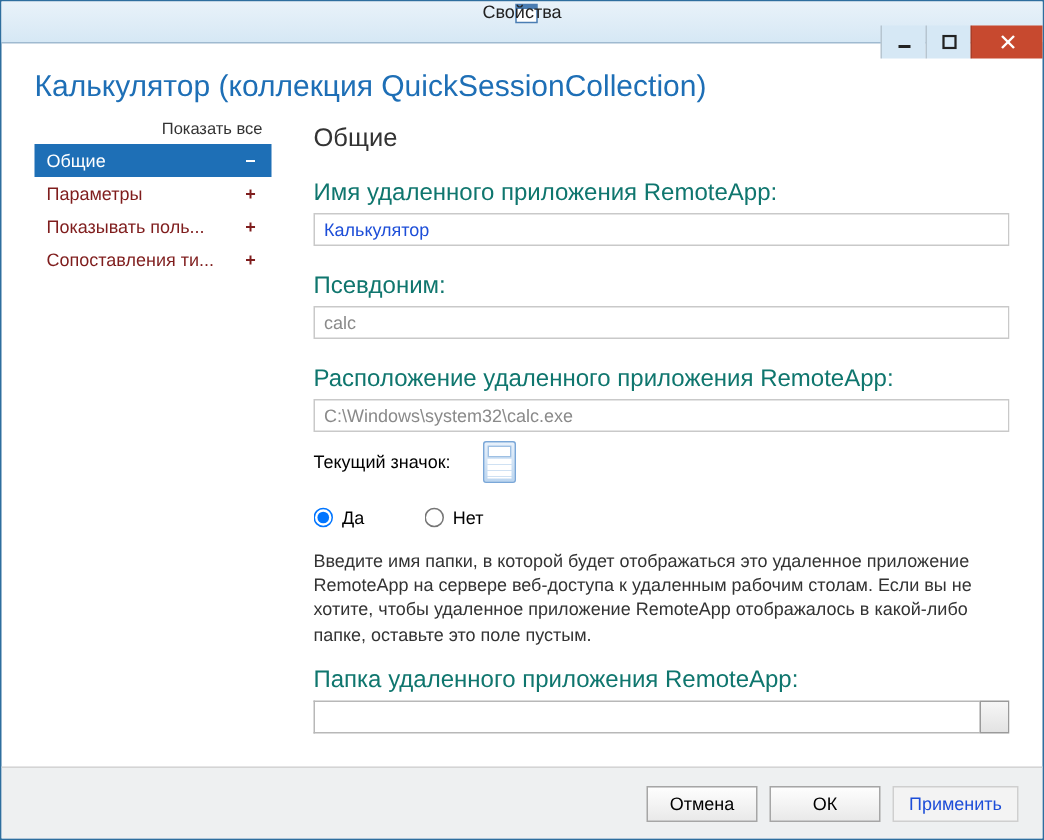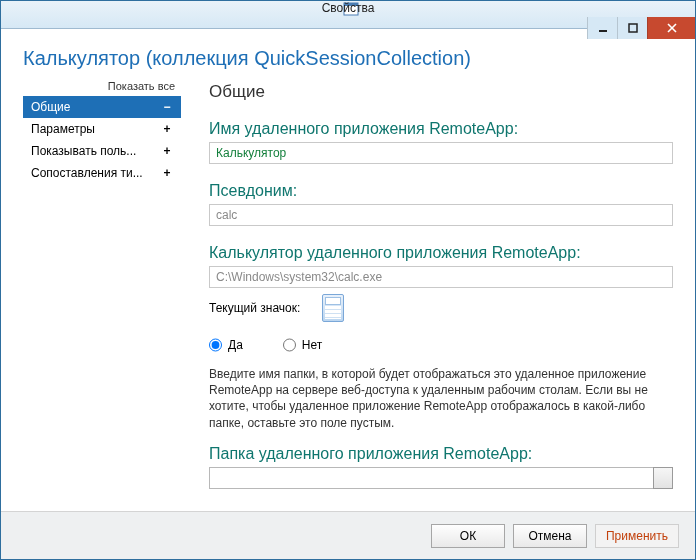--- a/index.html
+++ b/index.html
@@ -14,49 +14,49 @@
   .winbtn.close { background: #c7492f; color: #fff; width: 48px; }
   .winbtn svg { display: block; }
 
   .body { flex: 1; display: flex; flex-direction: column; padding: 0; overflow: hidden; }
   .header-area { padding: 18px 22px 8px 22px; }
   .page-title { color: #1e6fb6; font-size: 20px; font-weight: 400; }
   .content { flex: 1; display: flex; padding: 0 22px 10px 22px; overflow: hidden; }
 
   .sidebar { width: 158px; flex-shrink: 0; }
   .showall { text-align: right; font-size: 11px; color: #333; padding: 2px 6px 4px 0; }
-  .navitem { display: flex; align-items: center; justify-content: space-between; padding: 4px 8px; cursor: default; color: #000000; border-bottom: 0; }
+  .navitem { display: flex; align-items: center; justify-content: space-between; padding: 4px 8px; cursor: default; color: #7f1d1d; border-bottom: 0; }
   .navitem.active { background: #1e6fb6; color: #fff; }
   .navitem .sign { font-weight: bold; width: 12px; text-align: center; }
 
   .main { flex: 1; padding-left: 28px; overflow-y: auto; position: relative; }
   .main h2 { font-size: 17px; font-weight: 400; color: #333; margin-bottom: 18px; margin-top: 4px; }
   .field-label { font-size: 16px; color: #0f766e; margin-bottom: 4px; margin-top: 8px; }
-  .textbox { width: 100%; border: 1px solid #c9c9c9; padding: 3px 6px; font-size: 12px; color: #15803d; background: #fff; height: 22px; }
+  .textbox { width: 100%; border: 1px solid #c9c9c9; padding: 3px 6px; font-size: 12px; color: #1d4ed8; background: #fff; height: 22px; }
   .textbox.readonly { color: #8a8a8a; background: #fff; }
   .gap { height: 10px; }
 
   .iconrow { display: flex; align-items: center; gap: 22px; margin-top: 6px; margin-bottom: 16px; }
   .calc-icon { width: 22px; height: 28px; border: 1px solid #7aa7d8; background: linear-gradient(#e8f1fb,#bcd6f0); border-radius: 2px; position: relative; }
   .calc-icon::before { content:""; position:absolute; top:2px; left:2px; right:2px; height:6px; background:#fff; border:1px solid #9ec0e4; }
   .calc-icon::after { content:""; position:absolute; top:11px; left:2px; right:2px; bottom:2px; background: repeating-linear-gradient(#fff,#fff 3px,#cfe1f3 3px,#cfe1f3 4px); }
 
   .radio-row { display: flex; align-items: center; gap: 40px; margin-top: 8px; margin-bottom: 14px; }
   .radio-opt { display: flex; gap: 6px; }
   .radio-opt input { margin: 0; }
 
   .helptext { font-size: 12px; color: #333; line-height: 1.35; margin-bottom: 14px; max-width: 440px; }
 
   .combo { display: flex; width: 100%; }
   .combo input { flex: 1; border: 1px solid #b8b8b8; border-right: none; height: 22px; padding: 2px 6px; font-size: 12px; }
   .combo button { width: 20px; height: 22px; border: 1px solid #9a9a9a; background: linear-gradient(#f6f6f6,#e3e3e3); display:flex; align-items:center; justify-content:center; cursor: default; }
 
   .footer { height: 48px; border-top: 1px solid #d4d4d4; background: #eef0f1; display: flex; align-items: center; justify-content: flex-end; gap: 8px; padding: 0 16px; }
   .btn { min-width: 74px; height: 24px; border: 1px solid #a6a6a6; background: linear-gradient(#fefefe,#e9e9e9); font-size: 12px; cursor: default; padding: 0 10px; }
-  .btn.disabled { color: #c2410c; border-color: #cfcfcf; background: #f3f3f3; }
+  .btn.disabled { color: #1d4ed8; border-color: #cfcfcf; background: #f3f3f3; }
 
   
   .main::-webkit-scrollbar { width: 16px; }
   .main::-webkit-scrollbar-track { background: #f0f0f0; }
   .main::-webkit-scrollbar-thumb { background: #cdcdcd; border: 1px solid #b9b9b9; }
   .main::-webkit-scrollbar-button { background: #f0f0f0; height: 16px; border: 1px solid #cfcfcf; }
 </style>
 </head>
 <body>
 
@@ -120,21 +120,21 @@
         <h2>Общие</h2>
 
         <div class="field-label">Имя удаленного приложения RemoteApp:</div>
         <input class="textbox" type="text" value="Калькулятор" style="">
 
         <div class="gap"></div>
         <div class="field-label">Псевдоним:</div>
         <input class="textbox readonly" type="text" readonly="" value="calc" style="">
 
         <div class="gap"></div>
-        <div class="field-label">Калькулятор удаленного приложения RemoteApp:</div>
+        <div class="field-label">Расположение удаленного приложения RemoteApp:</div>
         <input class="textbox readonly" type="text" readonly="" value="C:\Windows\system32\calc.exe" style="">
 
         <div class="iconrow">
           <span>Текущий значок:</span>
           <span class="calc-icon"></span>
         </div>
 
         <div class="radio-row">
           <label class="radio-opt">
             <input type="radio" name="showweb" checked="" style="">
@@ -153,18 +153,18 @@
           <input type="text" value="" style="">
           <button>
             
           </button>
         </div>
         
       </div>
     </div>
 
     <div class="footer">
+      <button class="btn">Отмена</button>
       <button class="btn">ОК</button>
-      <button class="btn">Отмена</button>
       <button class="btn disabled">Применить</button>
     </div>
   </div>
 </div>
 
 </body></html>

